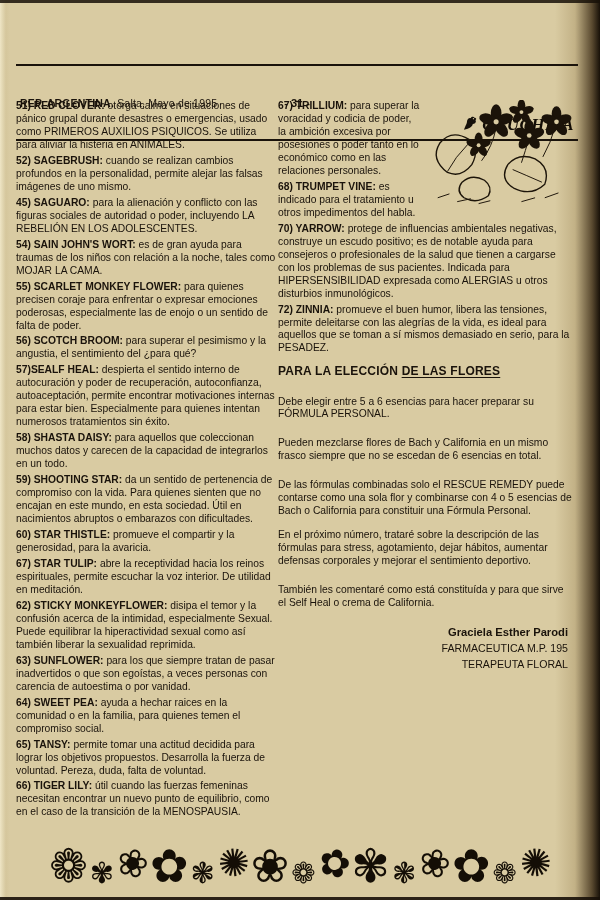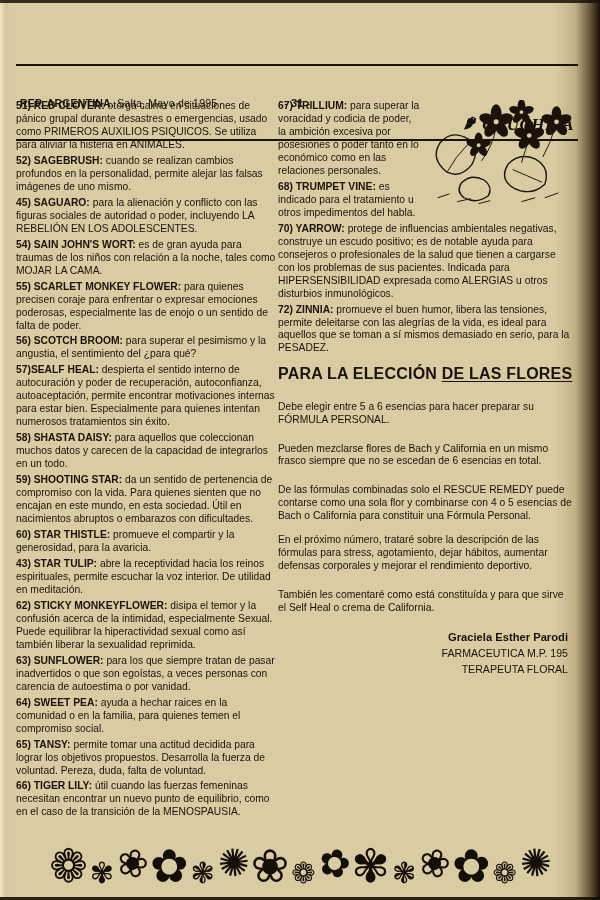--- a/index.html
+++ b/index.html
@@ -43,21 +43,21 @@
   .col-left{flex:0 0 262px;}
   .col-right{flex:1;}
   .item{margin-bottom:3px;}
   .item-label{font-weight:bold;}
 
   .illustration{
     float:right;width:146px;height:106px;margin:0 0 4px 6px;
   }
 
   .section-title{
-    font-weight:bold;font-size:16px;margin:9px 0 5px 0;letter-spacing:.2px;
+    font-weight:bold;font-size:12px;margin:9px 0 5px 0;letter-spacing:.2px;
   }
   .title-u{text-decoration:underline;text-underline-offset:2px;}
   .para{margin:16px 0 2px 0;}
   .paragraphs .para:nth-child(4){margin-top:11px;}
 
   .signature{margin-top:14px;text-align:right;padding-right:6px;font-size:10.6px;line-height:1.5;}
   .sig-name{font-weight:bold;font-size:11.2px;}
 
   
   .garland{
@@ -97,21 +97,21 @@
         <div class="item"><span class="item-label">51) RED CLOVER:</span> otorga calma en situaciones de pánico grupal durante desastres o emergencias, usado como PRIMEROS AUXILIOS PSIQUICOS. Se utiliza para aliviar la histeria en ANIMALES.</div>
         <div class="item"><span class="item-label">52) SAGEBRUSH:</span> cuando se realizan cambios profundos en la personalidad, permite alejar las falsas imágenes de uno mismo.</div>
         <div class="item"><span class="item-label">45) SAGUARO:</span> para la alienación y conflicto con las figuras sociales de autoridad o poder, incluyendo LA REBELIÓN EN LOS ADOLESCENTES.</div>
         <div class="item"><span class="item-label">54) SAIN JOHN'S WORT:</span> es de gran ayuda para traumas de los niños con relación a la noche, tales como MOJAR LA CAMA.</div>
         <div class="item"><span class="item-label">55) SCARLET MONKEY FLOWER:</span> para quienes precisen coraje para enfrentar o expresar emociones poderosas, especialmente las de enojo o un sentido de falta de poder.</div>
         <div class="item"><span class="item-label">56) SCOTCH BROOM:</span> para superar el pesimismo y la angustia, el sentimiento del ¿para qué?</div>
         <div class="item"><span class="item-label">57)SEALF HEAL:</span> despierta el sentido interno de autocuración y poder de recuperación, autoconfianza, autoaceptación, permite encontrar motivaciones internas para estar bien. Especialmente para quienes intentan numerosos tratamientos sin éxito.</div>
         <div class="item"><span class="item-label">58) SHASTA DAISY:</span> para aquellos que coleccionan muchos datos y carecen de la capacidad de integrarlos en un todo.</div>
         <div class="item"><span class="item-label">59) SHOOTING STAR:</span> da un sentido de pertenencia de compromiso con la vida. Para quienes sienten que no encajan en este mundo, en esta sociedad. Útil en nacimientos abruptos o embarazos con dificultades.</div>
         <div class="item"><span class="item-label">60) STAR THISTLE:</span> promueve el compartir y la generosidad, para la avaricia.</div>
-        <div class="item"><span class="item-label">43) STAR TULIP:</span> abre la receptividad hacia los reinos espirituales, permite escuchar la voz interior. De utilidad en meditación.</div>
+        <div class="item"><span class="item-label">67) STAR TULIP:</span> abre la receptividad hacia los reinos espirituales, permite escuchar la voz interior. De utilidad en meditación.</div>
         <div class="item"><span class="item-label">62) STICKY MONKEYFLOWER:</span> disipa el temor y la confusión acerca de la intimidad, especialmente Sexual. Puede equilibrar la hiperactividad sexual como así también liberar la sexualidad reprimida.</div>
         <div class="item"><span class="item-label">63) SUNFLOWER:</span> para los que siempre tratan de pasar inadvertidos o que son egoístas, a veces personas con carencia de autoestima o por vanidad.</div>
         <div class="item"><span class="item-label">64) SWEET PEA:</span> ayuda a hechar raices en la comunidad o en la familia, para quienes temen el compromiso social.</div>
         <div class="item"><span class="item-label">65) TANSY:</span> permite tomar una actitud decidida para lograr los objetivos propuestos. Desarrolla la fuerza de voluntad. Pereza, duda, falta de voluntad.</div>
         <div class="item"><span class="item-label">66) TIGER LILY:</span> útil cuando las fuerzas femeninas necesitan encontrar un nuevo punto de equilibrio, como en el caso de la transición de la MENOSPAUSIA.</div>
       </div>
 
     <div class="col col-right">
       <div class="illustration">
         <svg viewBox="0 0 150 108" width="146" height="106" aria-hidden="true">
@@ -178,21 +178,21 @@
           <div class="item"><span class="item-label">72) ZINNIA:</span> promueve el buen humor, libera las tensiones, permite deleitarse con las alegrías de la vida, es ideal para aquellos que se toman a sí mismos demasiado en serio, para la PESADEZ.</div>
         </div>
 
       <div class="section-title">
         <span>PARA LA ELECCIÓN </span><span class="title-u">DE LAS FLORES</span>
       </div>
       <div class="paragraphs">
           <p class="para">Debe elegir entre 5 a 6 esencias para hacer preparar su FÓRMULA PERSONAL.</p>
           <p class="para">Pueden mezclarse flores de Bach y California en un mismo frasco siempre que no se escedan de 6 esencias en total.</p>
           <p class="para">De las fórmulas combinadas solo el RESCUE REMEDY puede contarse como una sola flor y combinarse con 4 o 5 esencias de Bach o California para constituir una Fórmula Personal.</p>
-          <p class="para">En el próximo número, trataré sobre la descripción de las fórmulas para stress, agotamiento, dejar hábitos, aumentar defensas corporales y mejorar el rendimiento deportivo.</p>
+          <p class="para">En el próximo número, trataré sobre la descripción de las fórmulas para stress, agotamiento, dejar hábitos, aumentar defensas corporales y mejorar el sentimiento deportivo.</p>
           <p class="para">También les comentaré como está constituída y para que sirve el Self Heal o crema de California.</p>
         </div>
 
       <div class="signature">
         <div class="sig-name">Graciela Esther Parodi</div>
         <div>FARMACEUTICA M.P. 195</div>
         <div>TERAPEUTA FLORAL</div>
       </div>
     </div>
   </div>

